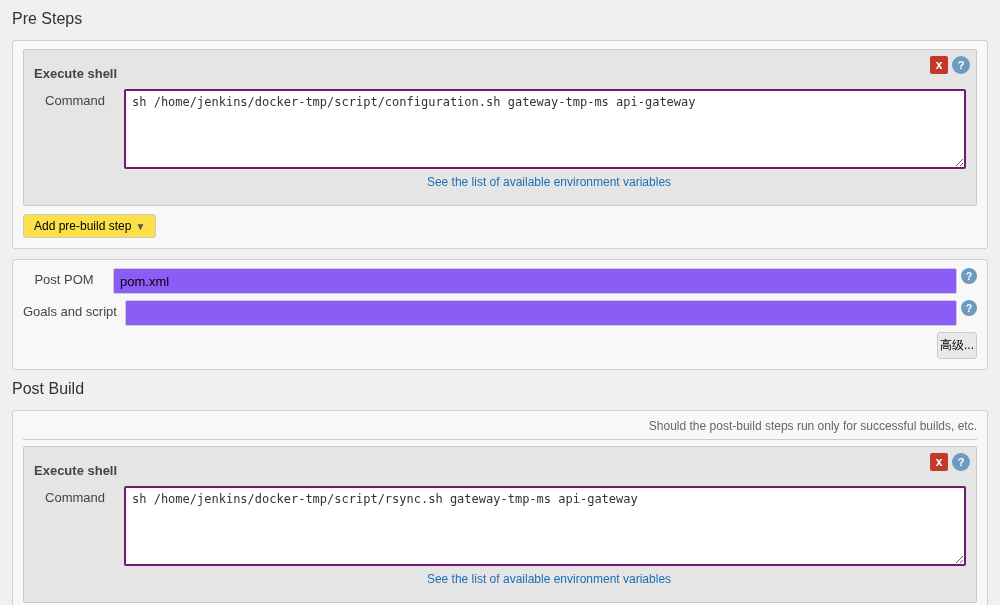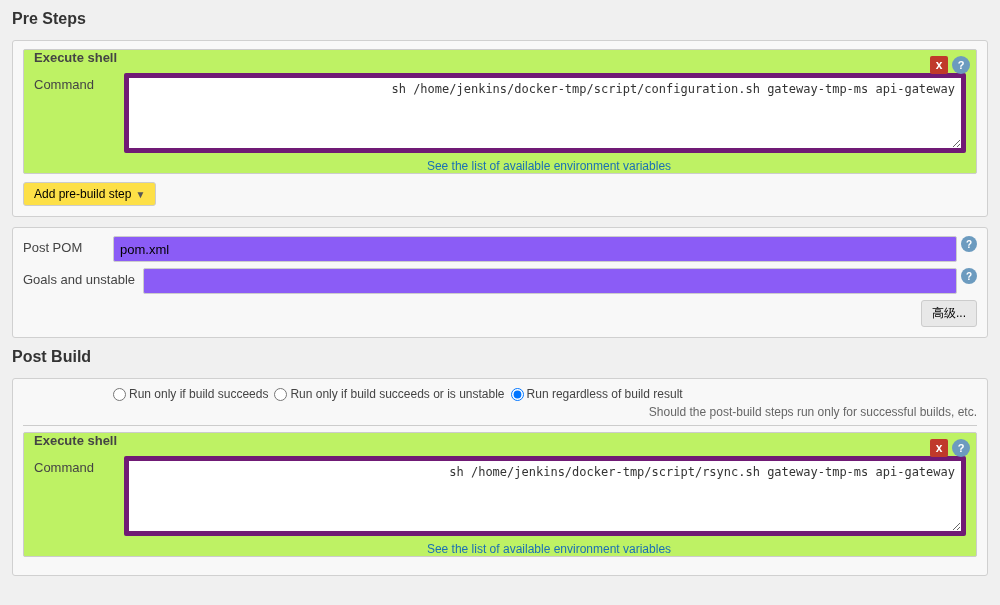--- a/index.html
+++ b/index.html
@@ -10,38 +10,38 @@
       color: #333;
     }
     .page-container {
       background: #f0f0f0;
       padding: 10px 12px;
       width: 1000px;
       min-height: 605px;
     }
     .section-title {
       font-size: 16px;
-      font-weight: bold;
+      font-weight: normal;
       color: #333;
       margin-bottom: 8px;
       padding-bottom: 4px;
     }
     .section-block {
       background: #f8f8f8;
       border: 1px solid #d0d0d0;
       border-radius: 3px;
       padding: 8px 10px 10px 10px;
       margin-bottom: 10px;
       position: relative;
     }
     .subsection-box {
-      background: #bef264;
-      border: 1px solid #ccc;
-      border-radius: 2px;
-      padding: 0 10px;
+      background: #e5e5e5;
+      border: 1px solid #ccc;
+      border-radius: 2px;
+      padding: 16px 10px;
       margin-bottom: 8px;
       position: relative;
     }
     .subsection-title {
       font-size: 13px;
       font-weight: bold;
       color: #444;
       margin-bottom: 8px;
     }
     .close-btn {
@@ -81,36 +81,35 @@
     .form-row {
       display: flex;
       align-items: flex-start;
       margin-bottom: 6px;
     }
     .form-label {
       min-width: 90px;
       padding-top: 4px;
       color: #444;
       font-size: 13px;
-      text-align: left;
+      text-align: center;
       padding-right: 8px;
     }
     .command-textarea {
       flex: 1;
       height: 80px;
-      border: 5px solid #701a75;
+      border: 2px solid #701a75;
       border-radius: 2px;
       padding: 4px 6px;
       font-family: monospace;
       font-size: 12px;
       color: #333;
       resize: vertical;
       background: white;
       outline: none;
-      text-align: right;
     }
     .see-link {
       margin-top: 4px;
       margin-left: 98px;
       font-size: 12px;
       color: #666;
       text-align: center;
     }
     .see-link a {
       color: #1a6fb5;
@@ -152,21 +151,21 @@
       justify-content: center;
       font-size: 10px;
       font-weight: bold;
       cursor: pointer;
       flex-shrink: 0;
     }
     .adv-btn {
       background: #e8e8e8;
       border: 1px solid #ccc;
       border-radius: 3px;
-      padding: 4px 10px;
+      padding: 4px 2px;
       font-size: 12px;
       cursor: pointer;
       float: right;
       margin-right: 0;
     }
     .adv-row {
       display: flex;
       justify-content: flex-end;
       margin-top: 4px;
     }
@@ -235,48 +234,34 @@
 
   <div class="section-block">
 
     <div class="form-row">
       <div class="form-label">Post POM</div>
       <input class="text-input" type="text" value="pom.xml" style="">
       <div class="help-icon-inline">?</div>
     </div>
 
     <div class="form-row">
-      <div class="form-label">Goals and unstable</div>
+      <div class="form-label">Goals and script</div>
       <input class="text-input" type="text" style="">
       <div class="help-icon-inline">?</div>
     </div>
 
     <div class="adv-row">
       <button class="adv-btn">高级...</button>
     </div>
   </div>
 
   <div class="section-title">Post Build</div>
 
   <div class="section-block">
 
-    <div class="radio-group">
-      <label class="radio-option">
-        <input type="radio" name="post-steps-radio" value="success" style="">
-        <span>Run only if build succeeds</span>
-      </label>
-      <label class="radio-option">
-        <input type="radio" name="post-steps-radio" value="unstable" style="">
-        <span>Run only if build succeeds or is unstable</span>
-      </label>
-      <label class="radio-option">
-        <input type="radio" name="post-steps-radio" value="always" checked="" style="">
-        <span>Run regardless of build result</span>
-      </label>
-    </div>
     <div class="post-note">Should the post-build steps run only for successful builds, etc.</div>
 
     <hr class="divider-line">
 
     <div class="subsection-box">
       <div class="subsection-title">Execute shell</div>
 
       <button class="close-btn">x</button>
       <div class="help-icon">?</div>
 

